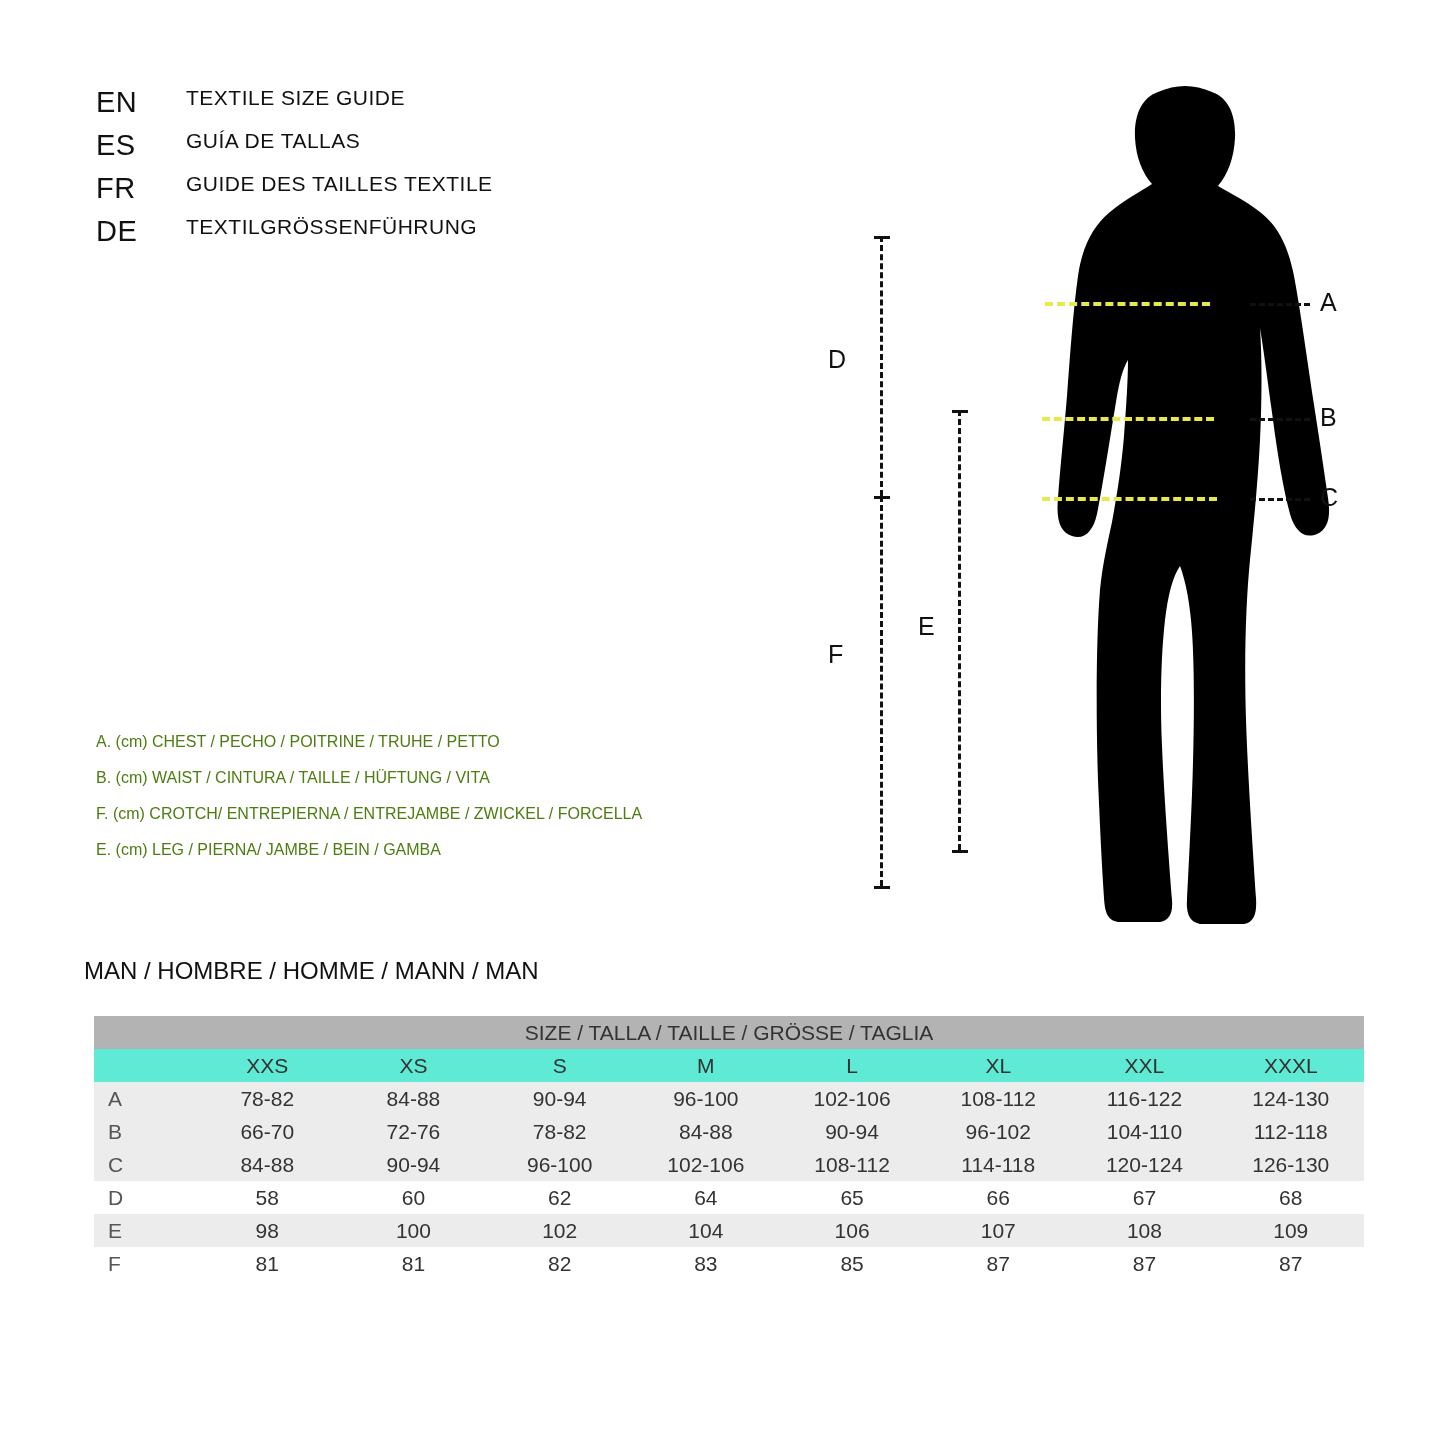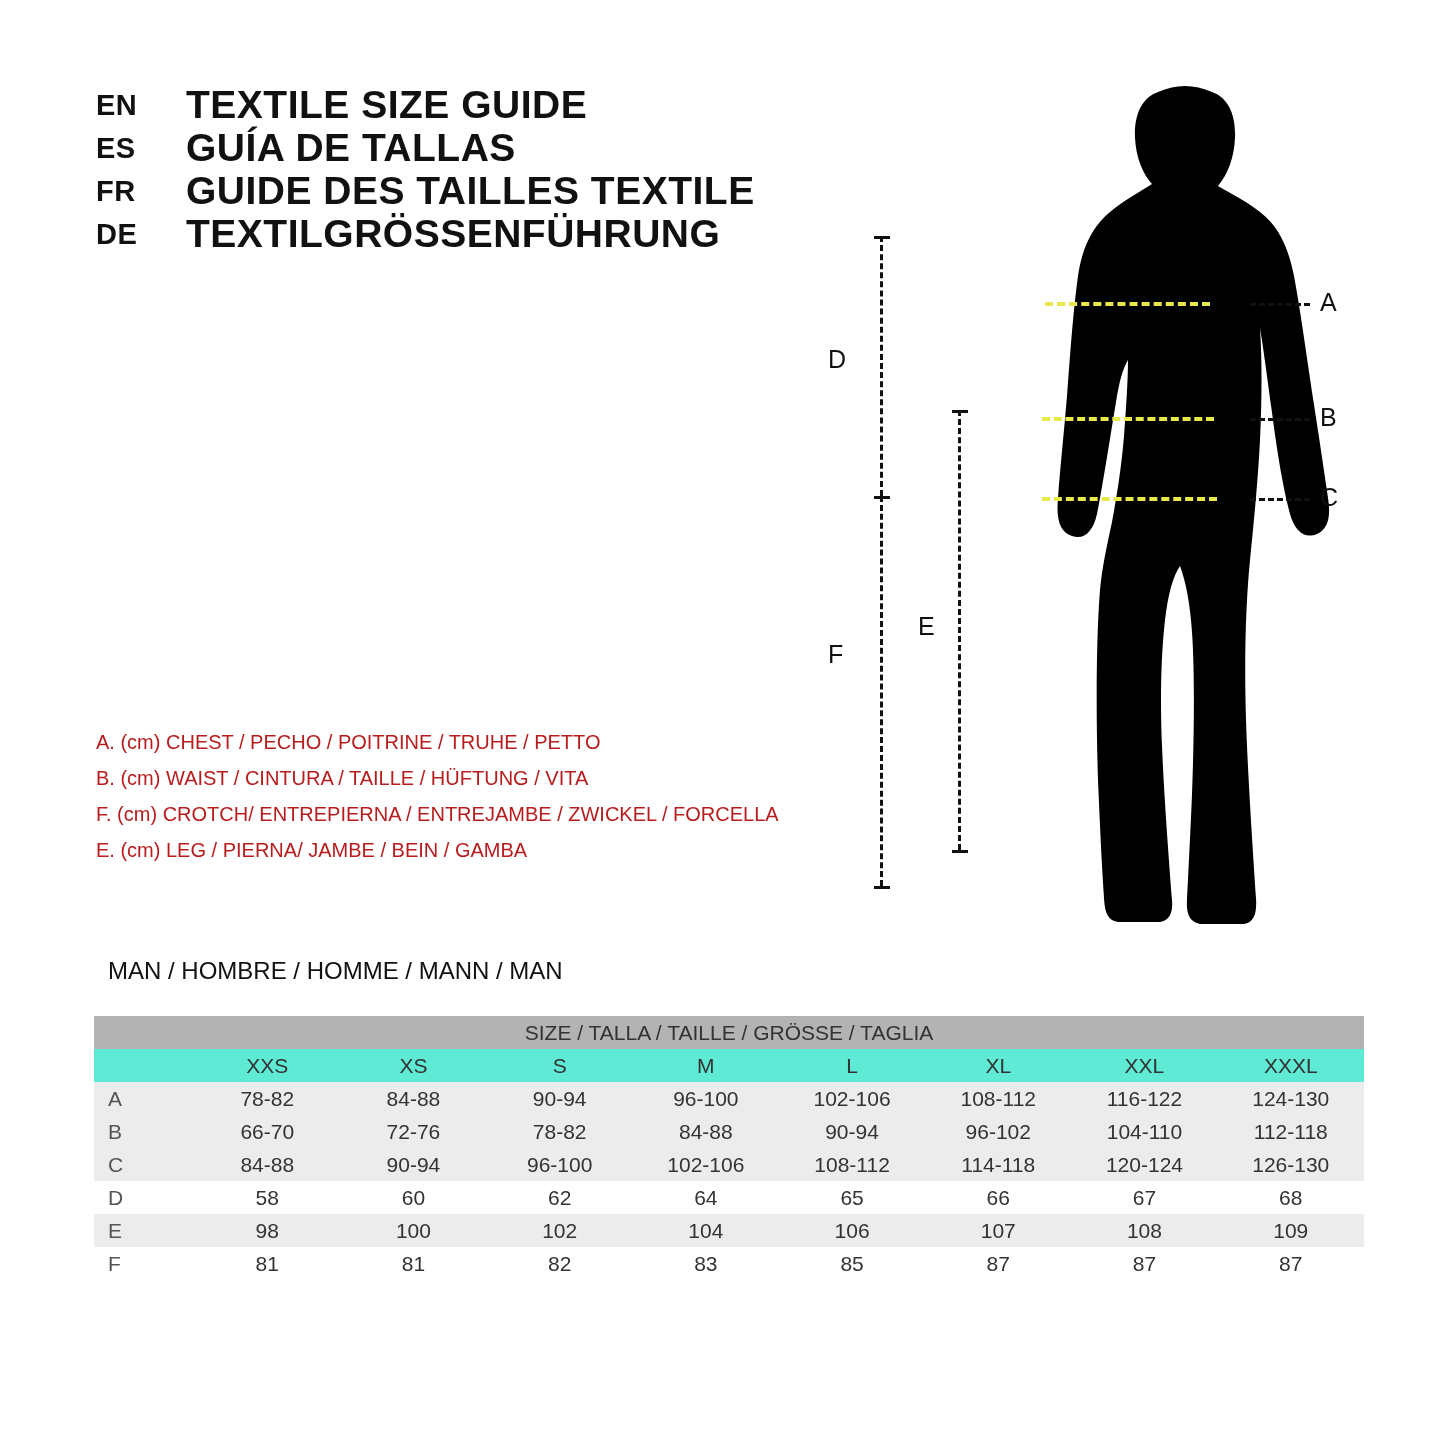--- a/index.html
+++ b/index.html
@@ -23,54 +23,53 @@
 
   
   .titles {
     position: absolute;
     left: 96px;
     top: 86px;
     width: 700px;
   }
   .title-row {
     display: flex;
-    align-items: center;
+    align-items: flex-start;
     height: 38px;
     margin-bottom: 5px;
-    font-weight: bold;
   }
   .title-lang {
     width: 90px;
     font-size: 29px;
     letter-spacing: 0.5px;
     color: #111;
   }
   .title-text {
-    font-size: 39px;
+    font-size: 21px;
     letter-spacing: 0.5px;
     color: #111;
     white-space: nowrap;
   }
 
   
   .legend {
     position: absolute;
     left: 96px;
     top: 724px;
     width: 820px;
   }
   .legend-line {
-    font-size: 20px;
+    font-size: 16px;
     line-height: 36px;
-    color: #b91c1c;
+    color: #4d7c0f;
     white-space: nowrap;
   }
   .gender-line {
     position: absolute;
-    left: 108px;
+    left: 84px;
     top: 957px;
     font-size: 24px;
     color: #111;
     white-space: nowrap;
   }
 
   
   .table-wrap {
     position: absolute;
     left: 94px;

